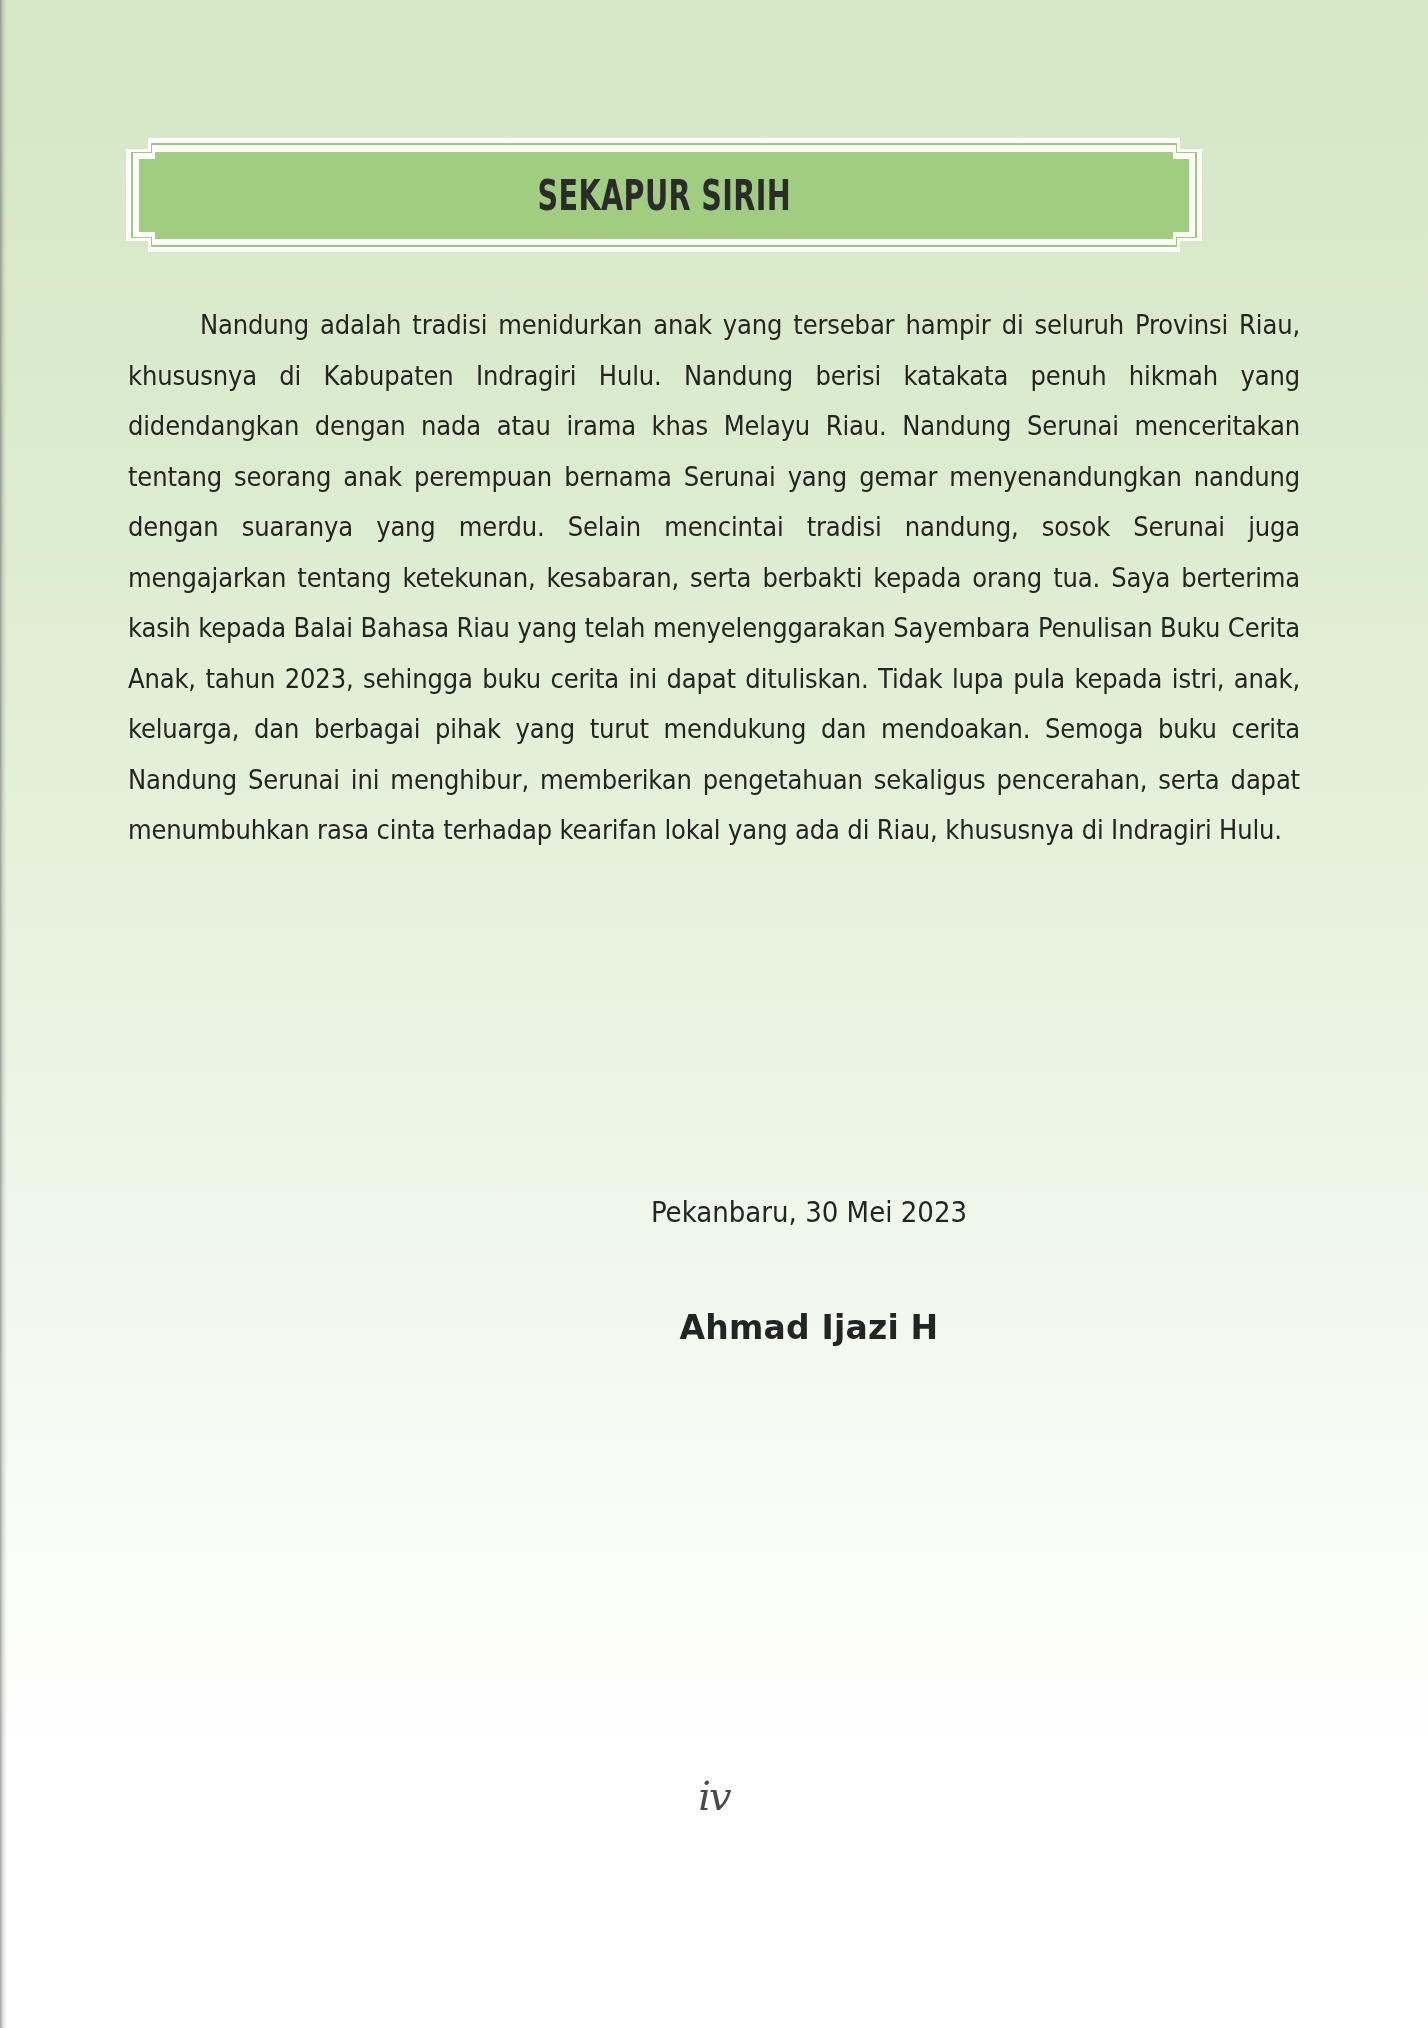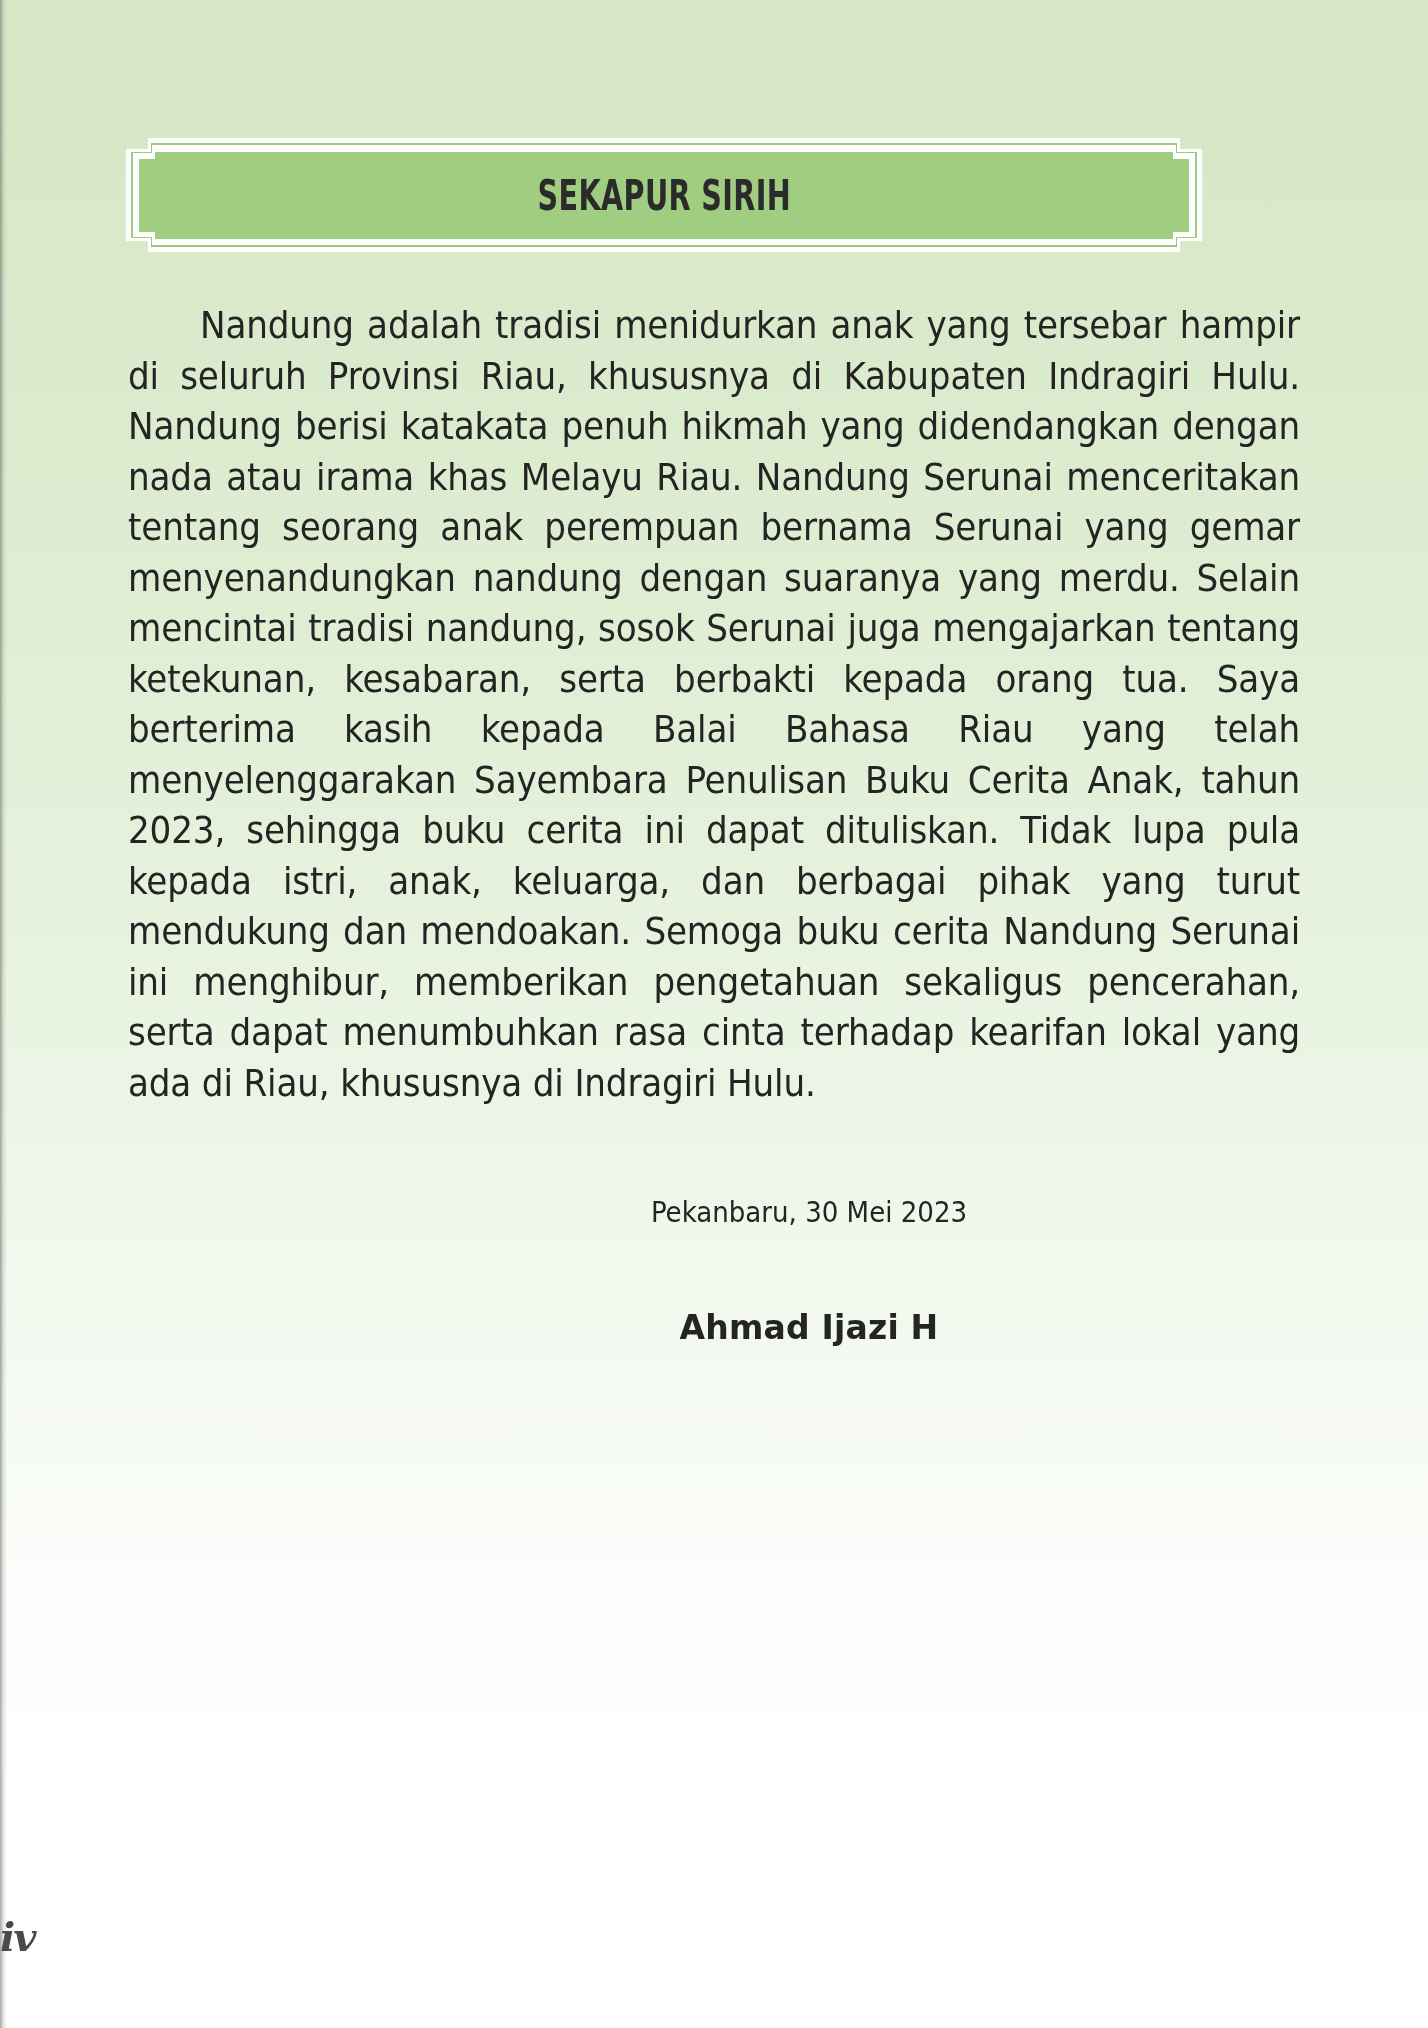--- a/index.html
+++ b/index.html
@@ -158,21 +158,21 @@
     line-height: 1;
   }
 
   
   .body-text {
     position: absolute;
     left: 128px;
     top: 300px;
     width: 1172px;
     font-family: "DejaVu Sans Condensed", "Liberation Sans Narrow", "Liberation Sans", sans-serif;
-    font-size: 38px;
+    font-size: 27px;
     line-height: 50.5px;
     color: #242424;
     text-align: justify;
     text-justify: inter-word;
     letter-spacing: -0.15px;
   }
 
   .body-text p {
     margin: 0;
     text-indent: 72px;
@@ -204,25 +204,25 @@
     padding-left: 190px;
     margin-top: 72px;
     letter-spacing: 0.2px;
   }
 
   
   .page-number {
     position: absolute;
     left: 0;
     right: 0;
-    top: 1913px;
-    text-align: left;
+    top: 1773px;
+    text-align: center;
     font-family: "DejaVu Serif", serif;
     font-style: italic;
-    font-weight: bold;
+    font-weight: normal;
     font-size: 40px;
     color: #4a4a4a;
     letter-spacing: -2px;
   }
 </style>
 </head>
 <body>
 
 <div class="page">
 

